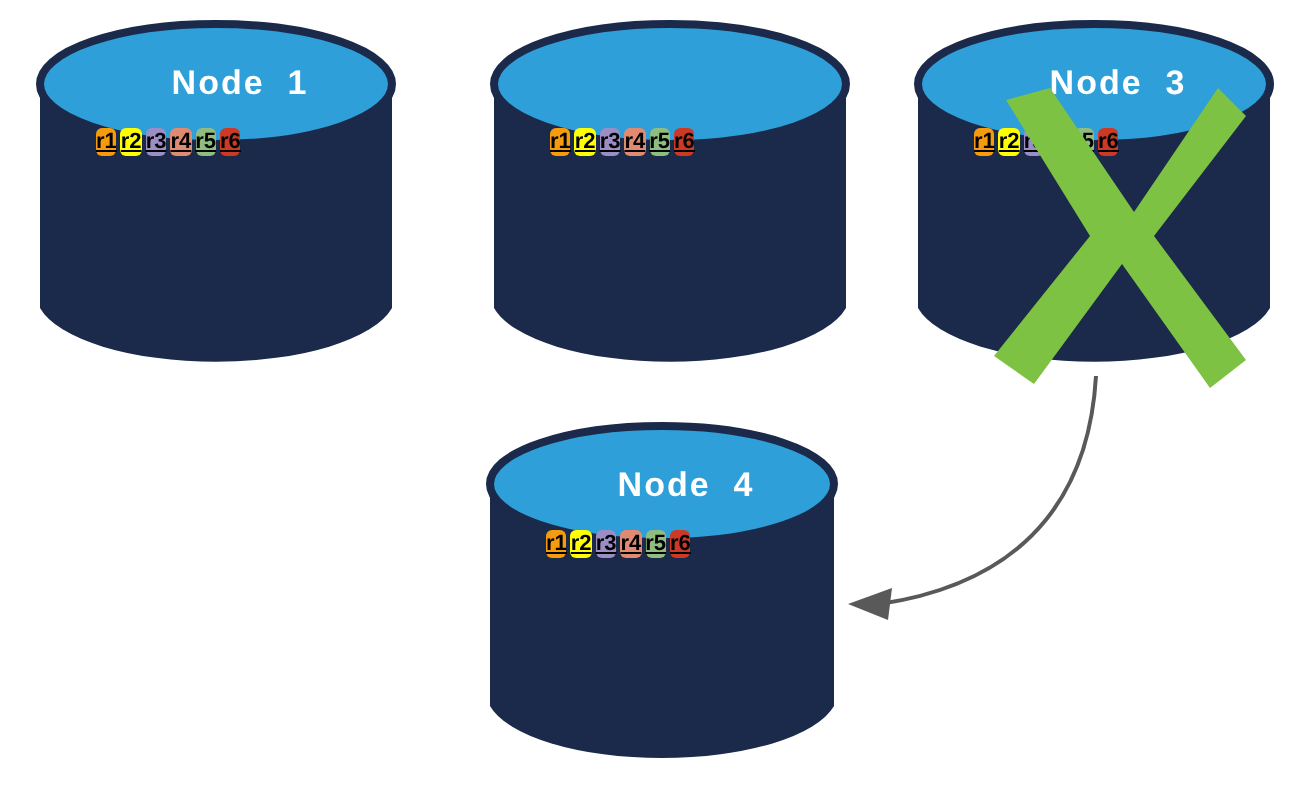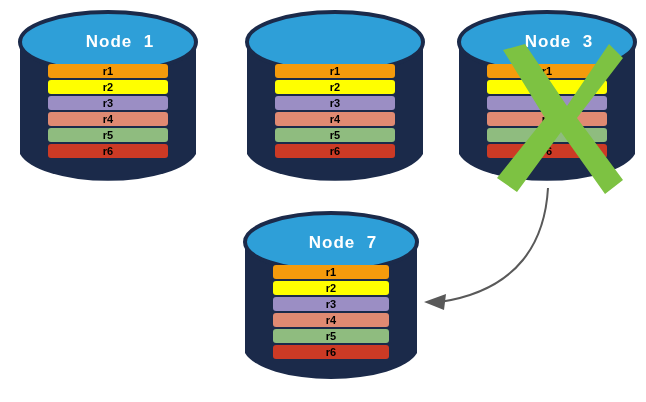--- a/index.html
+++ b/index.html
@@ -41,21 +41,21 @@
     letter-spacing: 1px;
     font-family: "Liberation Sans", sans-serif;
     white-space: pre;
     z-index: 3;
     margin-left: 12px;
   }
   .rows {
     position: absolute;
     z-index: 3;
     display: flex;
-    flex-direction: column;
+    text-decoration: underline;
   }
   .row {
     text-align: center;
     font-weight: bold;
     font-size: 11px;
     color: #000000;
     font-family: "Liberation Sans", sans-serif;
     border-radius: 3px;
     line-height: 1;
     display: flex;
@@ -129,21 +129,21 @@
     <svg class="x-overlay" width="130" height="150" viewBox="0 0 130 150" style="left:38px; top:36px;">
       <polygon points="8,6 30,0 72,62 114,0 128,14 82,74 128,136 110,150 66,88 22,148 2,134 50,74" fill="#7dc242"></polygon>
     </svg>
   </div>
 
   <div class="node" style="left:243px; top:210px; width:176px; height:176px;">
     <svg class="node-svg" width="176" height="176" viewBox="0 0 176 176">
       <path d="M2,32 L2,143 A88,33 0 0 0 174,143 L174,32 Z" fill="#1b2a4a"></path>
       <ellipse cx="88" cy="32" rx="86" ry="29" fill="#2e9fd8" stroke="#1b2a4a" stroke-width="4"></ellipse>
     </svg>
-    <div class="node-title" style="top:23px;">Node  7</div>
+    <div class="node-title" style="top:23px;">Node  4</div>
     <div class="rows" style="left:30px; top:55px; width:116px; gap:2px;">
       <div class="row" style="background:#f59b0c; height:14px;">r1</div>
       <div class="row" style="background:#ffff00; height:14px;">r2</div>
       <div class="row" style="background:#9b8ec4; height:14px;">r3</div>
       <div class="row" style="background:#e08a72; height:14px;">r4</div>
       <div class="row" style="background:#8fbc7f; height:14px;">r5</div>
       <div class="row" style="background:#cc3a25; height:14px;">r6</div>
     </div>
   </div>
 

